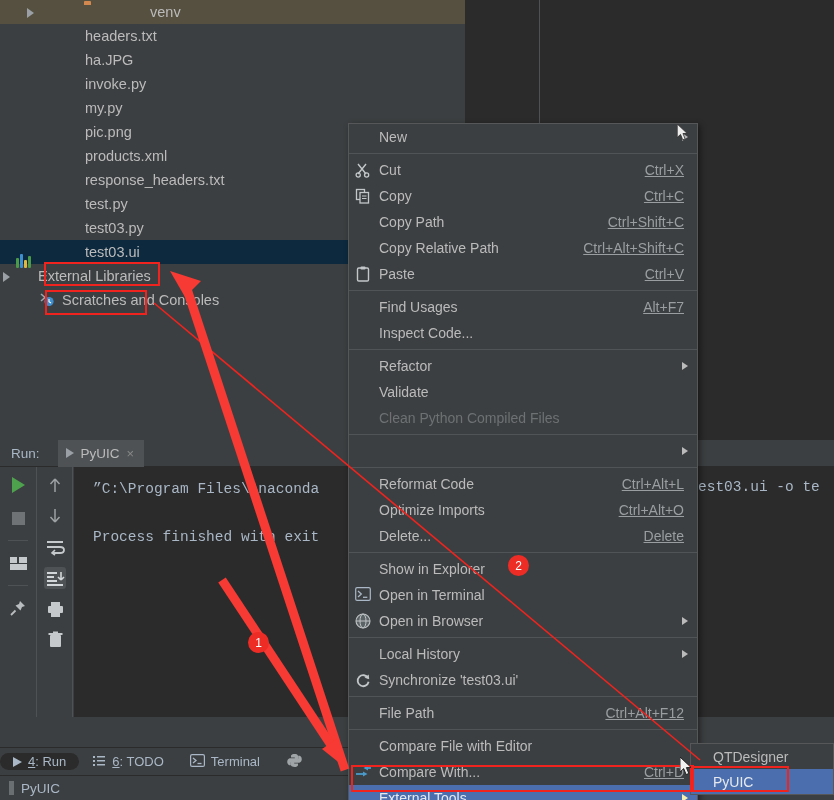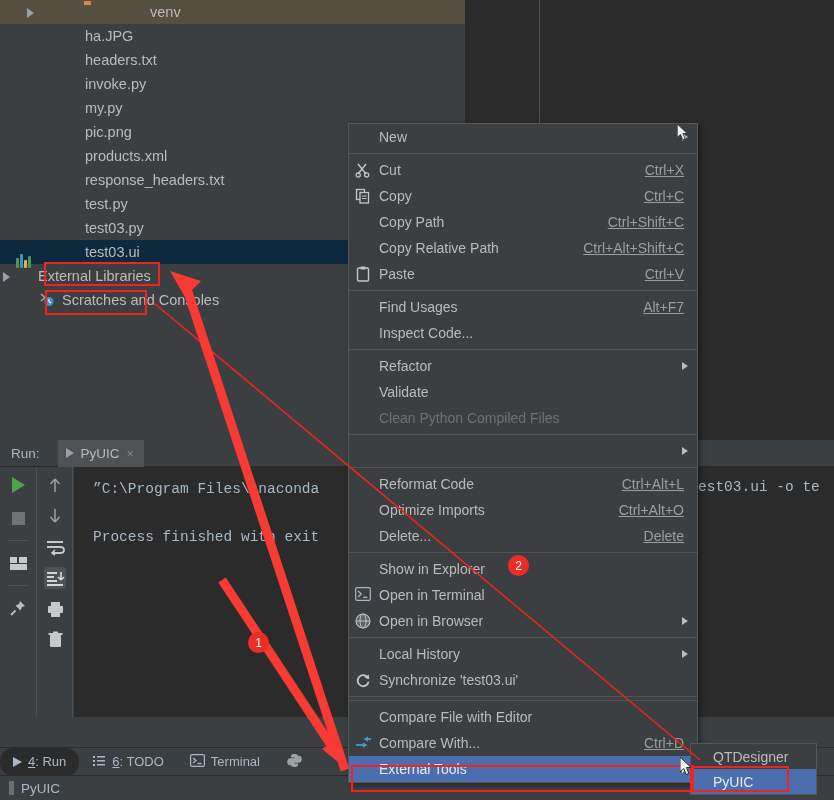--- a/index.html
+++ b/index.html
@@ -122,21 +122,21 @@
   }
   .con-line { height:21px; line-height:21px; }
   .con-gap { height:27px; }
 
   
   #toolbar-bottom {
     position:absolute; left:0; top:747px; width:834px; height:28px;
     background:#3C3F41; display:flex; align-items:center; gap:0;
     border-top:1px solid #2B2B2B;
   }
-  .tw-btn { height:28px; display:flex; align-items:center; gap:6px;
+  .tw-btn { height:17px; display:flex; align-items:center; gap:6px;
             padding:0 13px; color:#A9B7C6; font-size:13px;border-radius:13px; }
   .tw-btn.sel { background:#2B2B2B; }
   .tw-btn u { text-decoration: underline; }
 
   #statusbar {
     position:absolute; left:0; top:775px; width:834px; height:25px;
     background:#3C3F41; display:flex; align-items:center;
     color:#A9B7C6; font-size:13.5px; padding-left:9px; gap:7px;
     border-top:1px solid #2B2B2B;
   }
@@ -161,21 +161,21 @@
   .mi .mi-arrow {
     position:absolute; right:9px; top:9px; width:0; height:0;
     border-left:6px solid #BBBBBB;
     border-top:4px solid transparent; border-bottom:4px solid transparent;
   }
   .mi.highlight .mi-arrow { border-left-color:#F4EFB0; }
   .mi-sep { height:1px; background:#515456; margin:3px 0; }
 
   
   #submenu {
-    position:absolute; left:690px; top:743px; width:127px;
+    position:absolute; left:690px; top:743px; width:144px;
     background:#3C3F41; border:1px solid #555758; z-index:45;
   }
   #submenu .smi {
     height:25px; display:flex; align-items:center; padding-left:22px;
     color:#BBBBBB; font-size:14px;
   }
   #submenu .smi.highlight { background:#4B6EAF; color:#E6EAEF; }
 
   
   #annotations { position:absolute; left:0; top:0; width:834px; height:800px;
@@ -199,27 +199,27 @@
   <div class="editor-bg" style="left:465px; top:125px; width:369px; height:315px; background:#2B2B2B;"></div>
 
   <div id="project-tree">
       <div class="tree-row venv">
         <span class="tree-arrow has indent-1"></span>
         <span class="tree-icon" style="position:relative;"><span class="ic-folder"></span></span>
         <span class="tree-label">venv</span>
       </div>
       <div class="tree-row">
         <span class="tree-arrow  indent-2"></span>
+        <span class="tree-icon" style="position:relative;"><span class="ic-doc"><span class="fold"></span></span></span>
+        <span class="tree-label">headers.txt</span>
+      </div>
+      <div class="tree-row">
+        <span class="tree-arrow  indent-2"></span>
         <span class="tree-icon" style="position:relative;"><span class="ic-doc"><span class="fold"></span><span class="ic-badge badge-img"></span></span></span>
         <span class="tree-label">ha.JPG</span>
-      </div>
-      <div class="tree-row">
-        <span class="tree-arrow  indent-2"></span>
-        <span class="tree-icon" style="position:relative;"><span class="ic-doc"><span class="fold"></span></span></span>
-        <span class="tree-label">headers.txt</span>
       </div>
       <div class="tree-row">
         <span class="tree-arrow  indent-2"></span>
         <span class="tree-icon" style="position:relative;"><span class="ic-doc"><span class="fold"></span><span class="ic-badge badge-py"></span><span class="ic-badge badge-py2" style="left:6px;width:7px;"></span></span></span>
         <span class="tree-label">invoke.py</span>
       </div>
       <div class="tree-row">
         <span class="tree-arrow  indent-2"></span>
         <span class="tree-icon" style="position:relative;"><span class="ic-doc"><span class="fold"></span><span class="ic-badge badge-py"></span><span class="ic-badge badge-py2" style="left:6px;width:7px;"></span></span></span>
         <span class="tree-label">my.py</span>
@@ -496,20 +496,24 @@
         <span class="mi-arrow"></span>
       </div>
       <div class="mi">
         <span class="mi-icon"><svg width="16" height="16" viewBox="0 0 16 16">
             <path d="M13 6 A5.5 5.5 0 1 0 13.6 9.8" stroke="#C3C7C9" stroke-width="1.8" fill="none"></path>
             <polygon points="13.7,2.4 14.2,7.2 9.6,5.8" fill="#C3C7C9"></polygon>
           </svg></span>
         <span class="mi-label">Synchronize 'test03.ui'</span>
       </div>
       <div class="mi-sep"></div>
+      <div class="mi">
+        <span class="mi-label">File Path</span>
+        <span class="mi-accel">Ctrl+Alt+F12</span>
+      </div>
       <div class="mi-sep"></div>
       <div class="mi">
         <span class="mi-label">Compare File with Editor</span>
       </div>
       <div class="mi">
         <span class="mi-icon"><svg width="17" height="15" viewBox="0 0 17 15">
             <path d="M1 10 H10" stroke="#4A9ACB" stroke-width="1.8"></path>
             <polygon points="12.5,10 8,7.5 8,12.5" fill="#4A9ACB"></polygon>
             <path d="M10 4 H16" stroke="#4A9ACB" stroke-width="1.8"></path>
             <polygon points="8.5,4 13,1.5 13,6.5" fill="#4A9ACB"></polygon>

